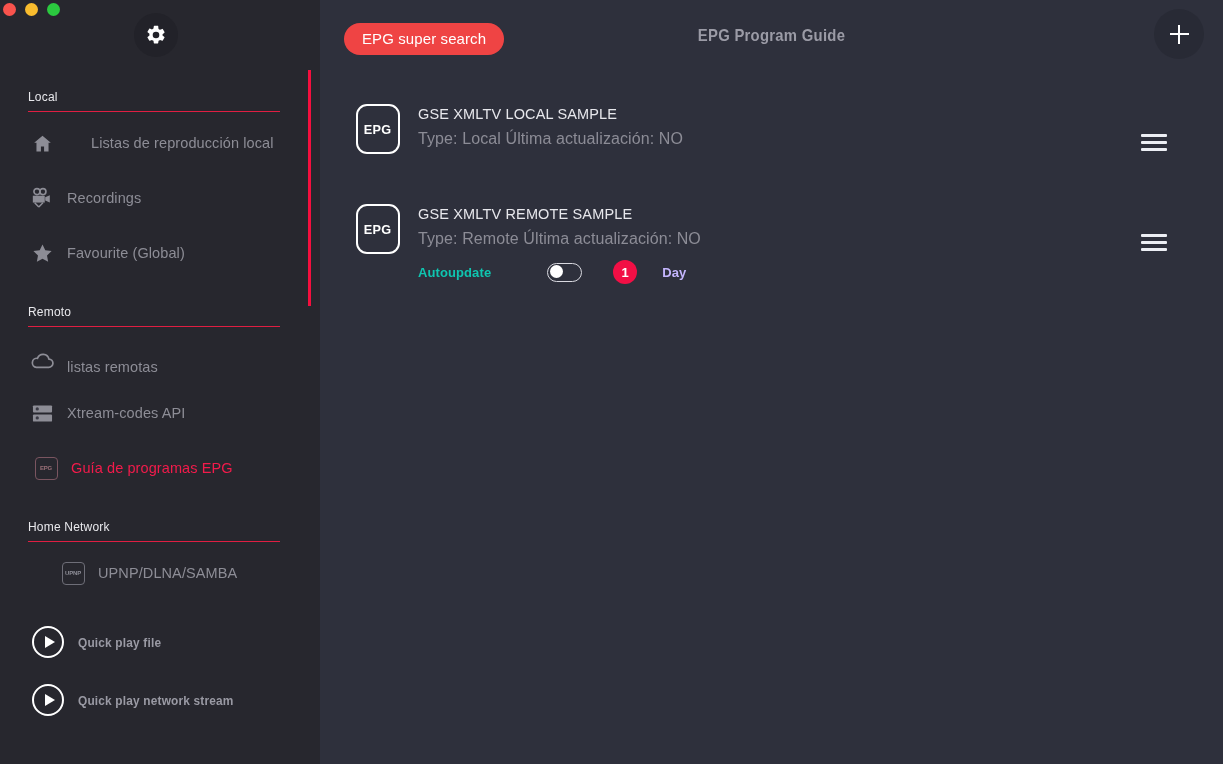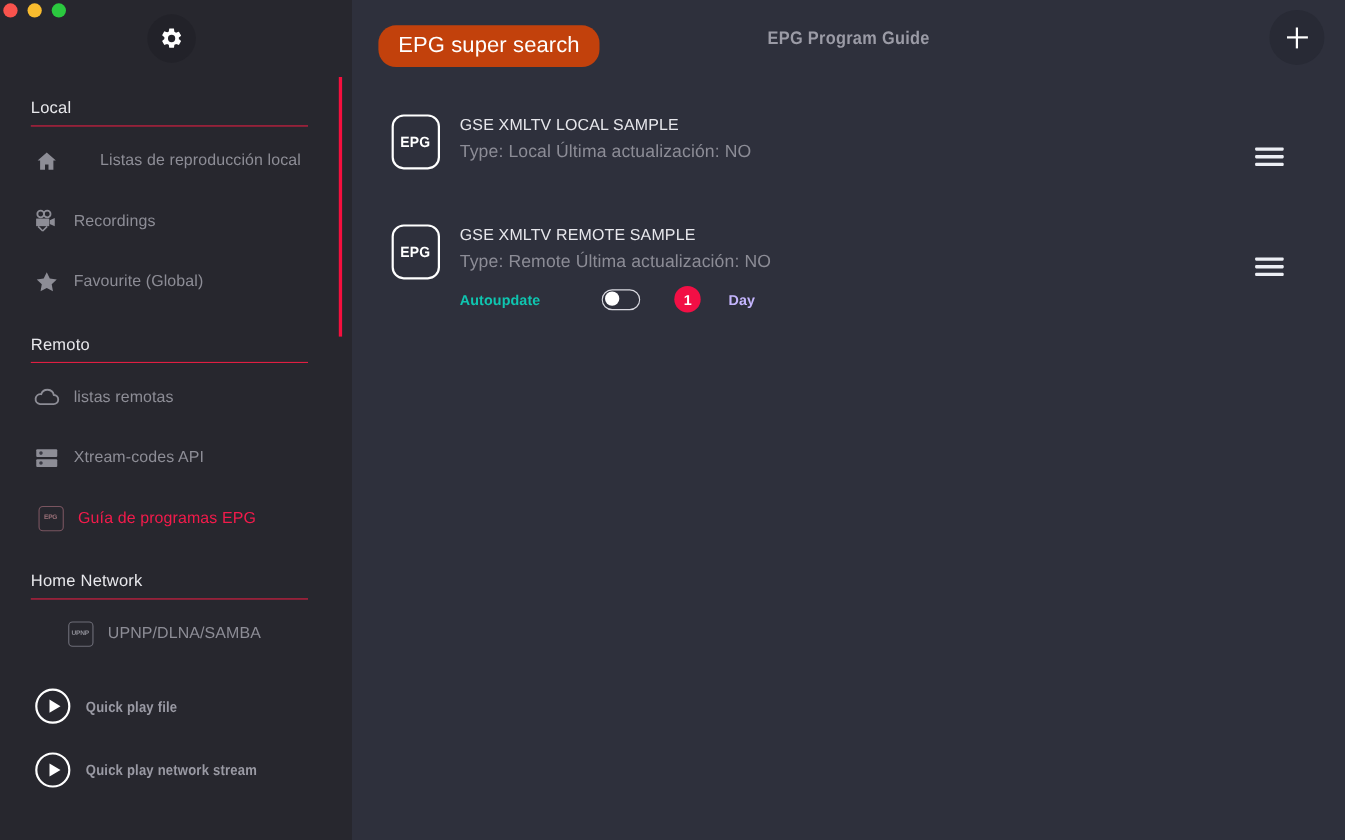--- a/index.html
+++ b/index.html
@@ -37,21 +37,21 @@
 
   .accent-line {
     position: absolute; left: 308px; top: 70px;
     width: 3px; height: 236px; background: #f50f3e;
   }
 
   .section {
     position: absolute; left: 0; width: 320px;
   }
   .section-title {
-    font-size: 15px; color: #e8e8ec; letter-spacing: .2px;
+    font-size: 12px; color: #e8e8ec; letter-spacing: .2px;
     padding-left: 28px; padding-bottom: 7px;
   }
   .section-rule {
     height: 1px; background: #e01e42; margin-left: 28px; width: 252px;
   }
 
   .nav-item {
     display: flex; align-items: center;
     height: 34px; padding-left: 28px;
     cursor: pointer;
@@ -100,23 +100,23 @@
   }
 
   
   .main {
     position: relative; flex: 1 1 auto;
     height: 764px; background: #2e303c;
   }
   .topbar { position: relative; height: 72px; }
   .pill {
     position: absolute; left: 24px; top: 23px;
-    background: #c2410c; color: #ffffff;
+    background: #ef4444; color: #ffffff;
     border-radius: 16px; padding: 7px 18px 8px 18px;
-    font-size: 20px; letter-spacing: .1px;
+    font-size: 15px; letter-spacing: .1px;
     cursor: pointer; white-space: nowrap;
   }
   .main-title {
     position: absolute; left: 0; right: 0; top: 26px;
     text-align: center;
     font-size: 16.5px; font-weight: bold; color: #9b9ba6;
     transform: scaleX(0.9);
     letter-spacing: .3px;
   }
   .plus-btn {
@@ -249,21 +249,21 @@
             </svg>
         </span>
         <span class="nav-label">Favourite (Global)</span>
       </div>
     </div>
 
     <div class="section" style="top:305px;">
       <div class="section-title">Remoto</div>
       <div class="section-rule"></div>
 
-      <div class="nav-item" style="margin-top:14px;">
+      <div class="nav-item" style="margin-top:14px;align-items:flex-end;">
         <span class="nav-icon">
           <svg viewBox="0 0 26 18" width="25" height="17">
             <path fill="none" stroke="#8d8d96" stroke-width="1.8" d="M6.5 15.2h13a4.4 4.4 0 0 0 .3-8.8 6.3 6.3 0 0 0-12.1-.8A4.3 4.3 0 0 0 6.5 15.2z"></path>
           </svg>
         </span>
         <span class="nav-label">listas remotas</span>
       </div>
 
       <div class="nav-item" style="margin-top:21px;">
         <span class="nav-icon">

